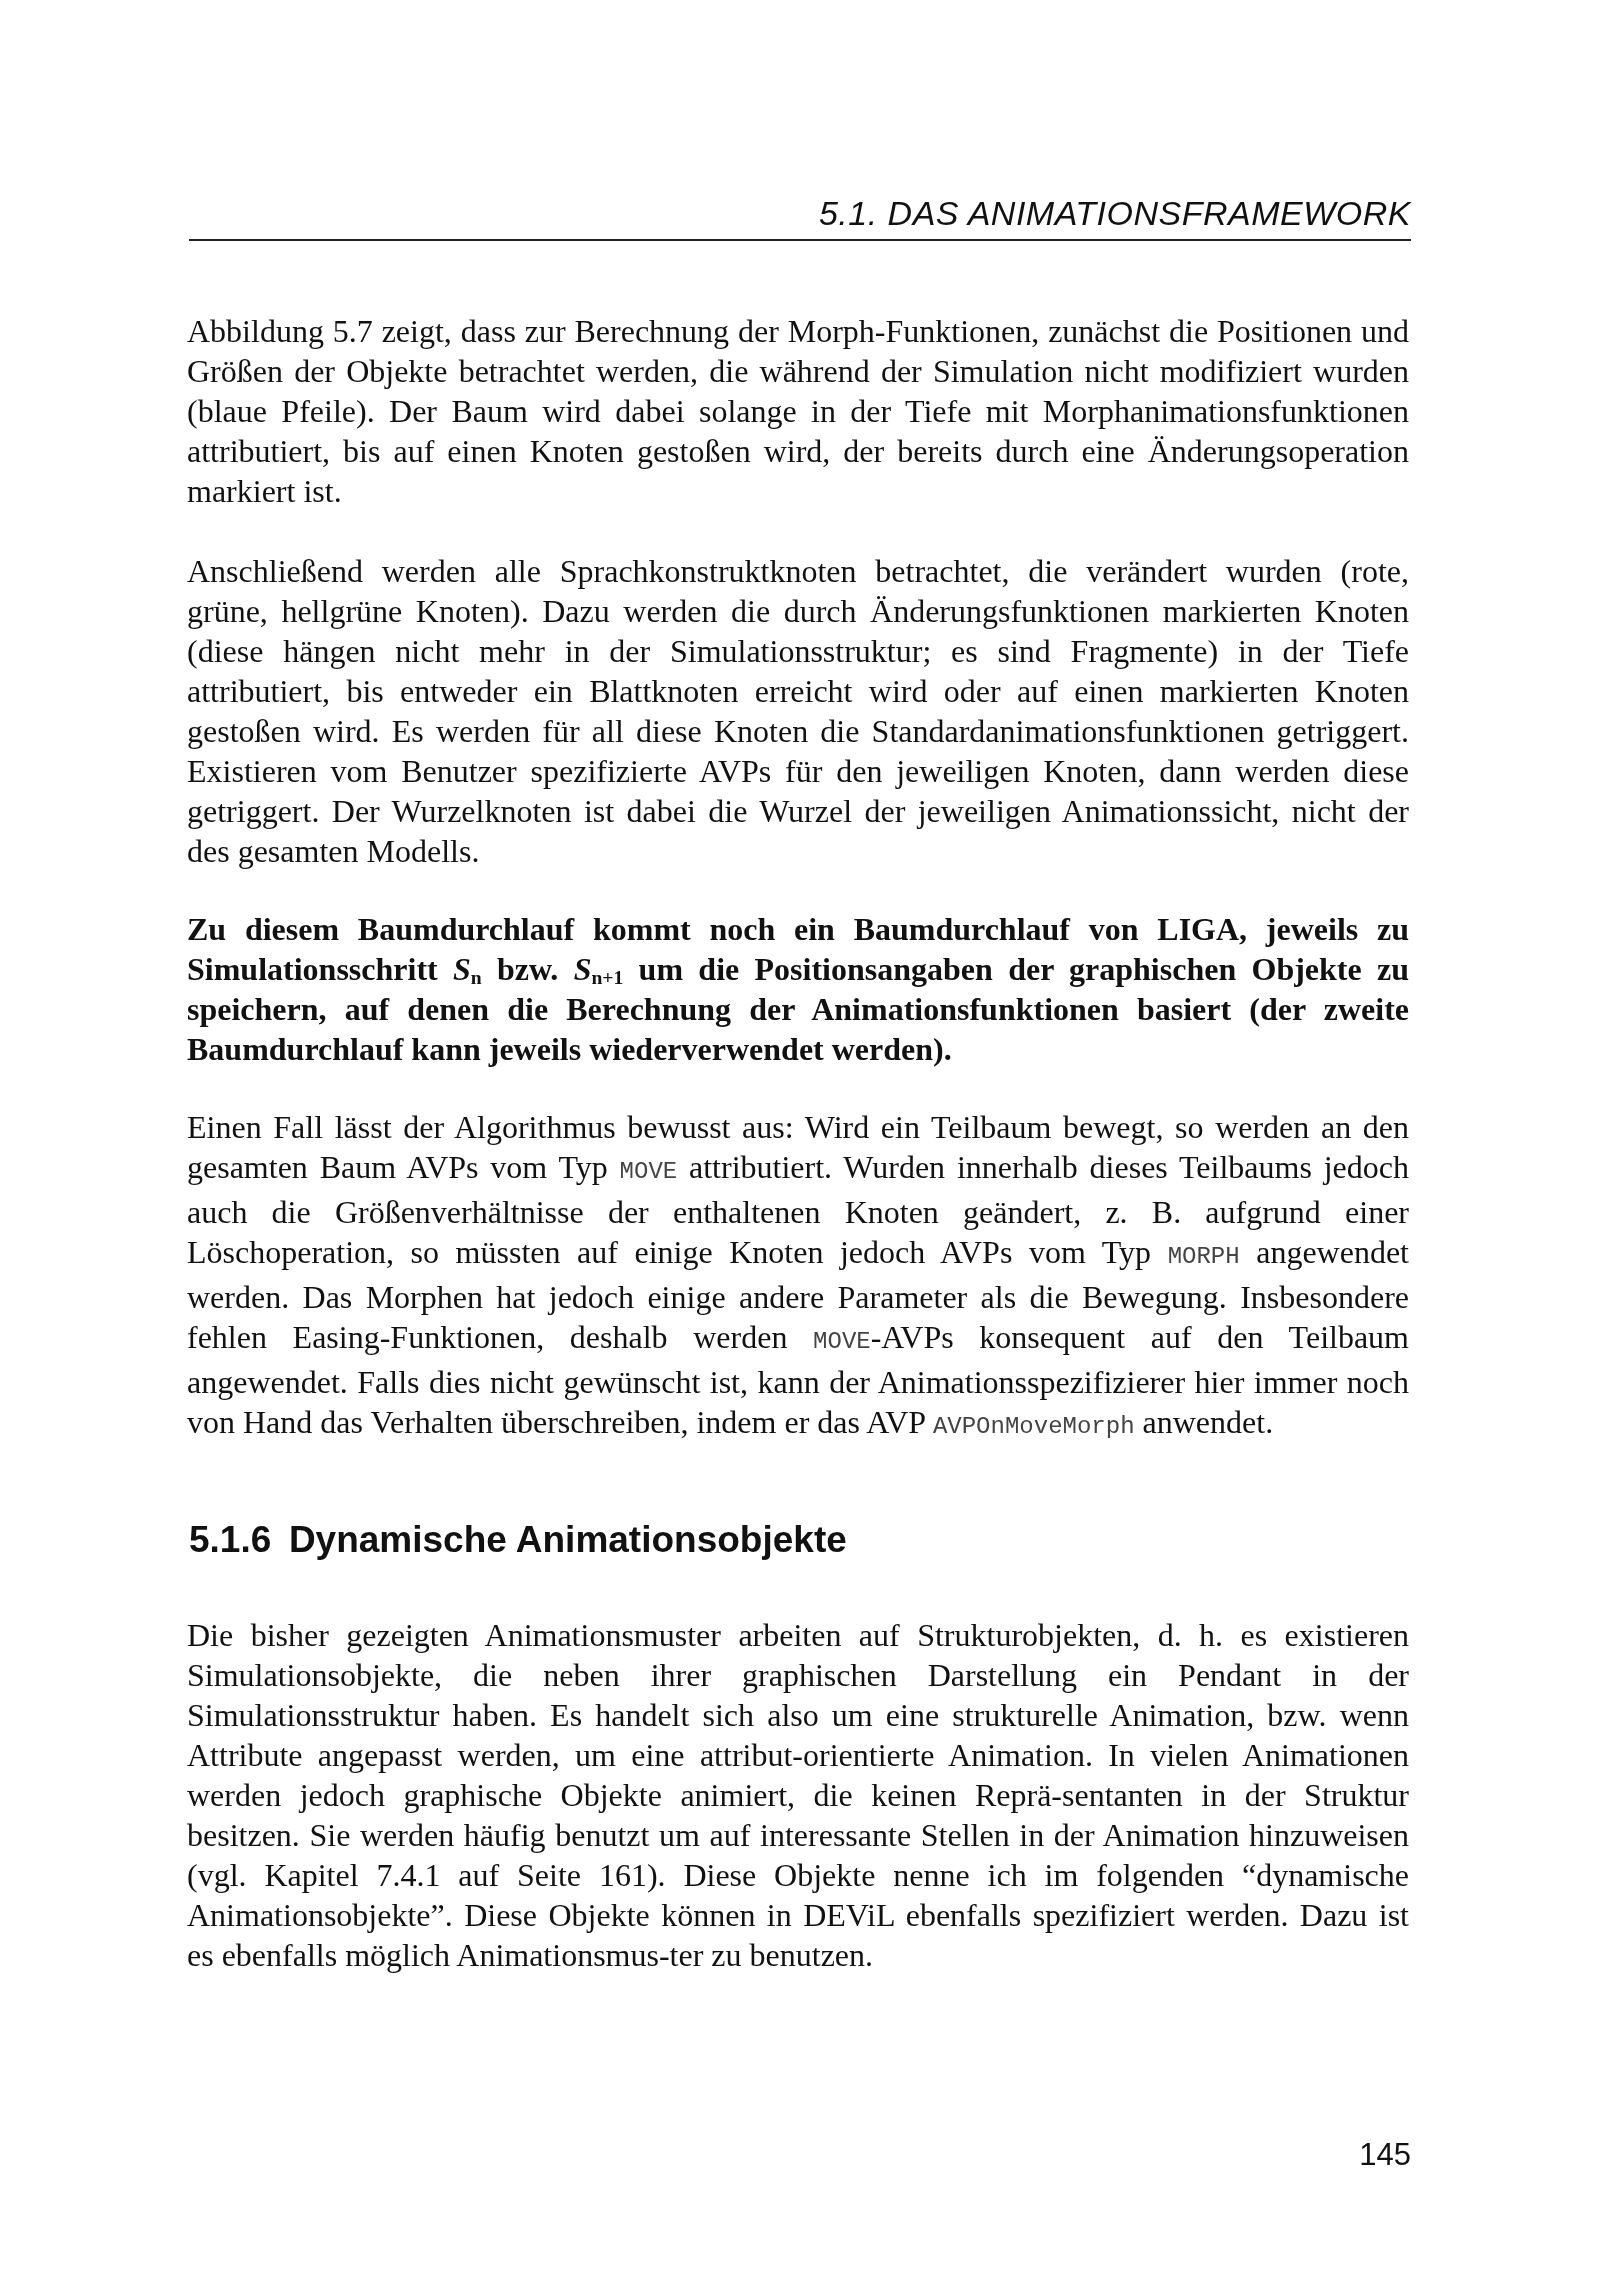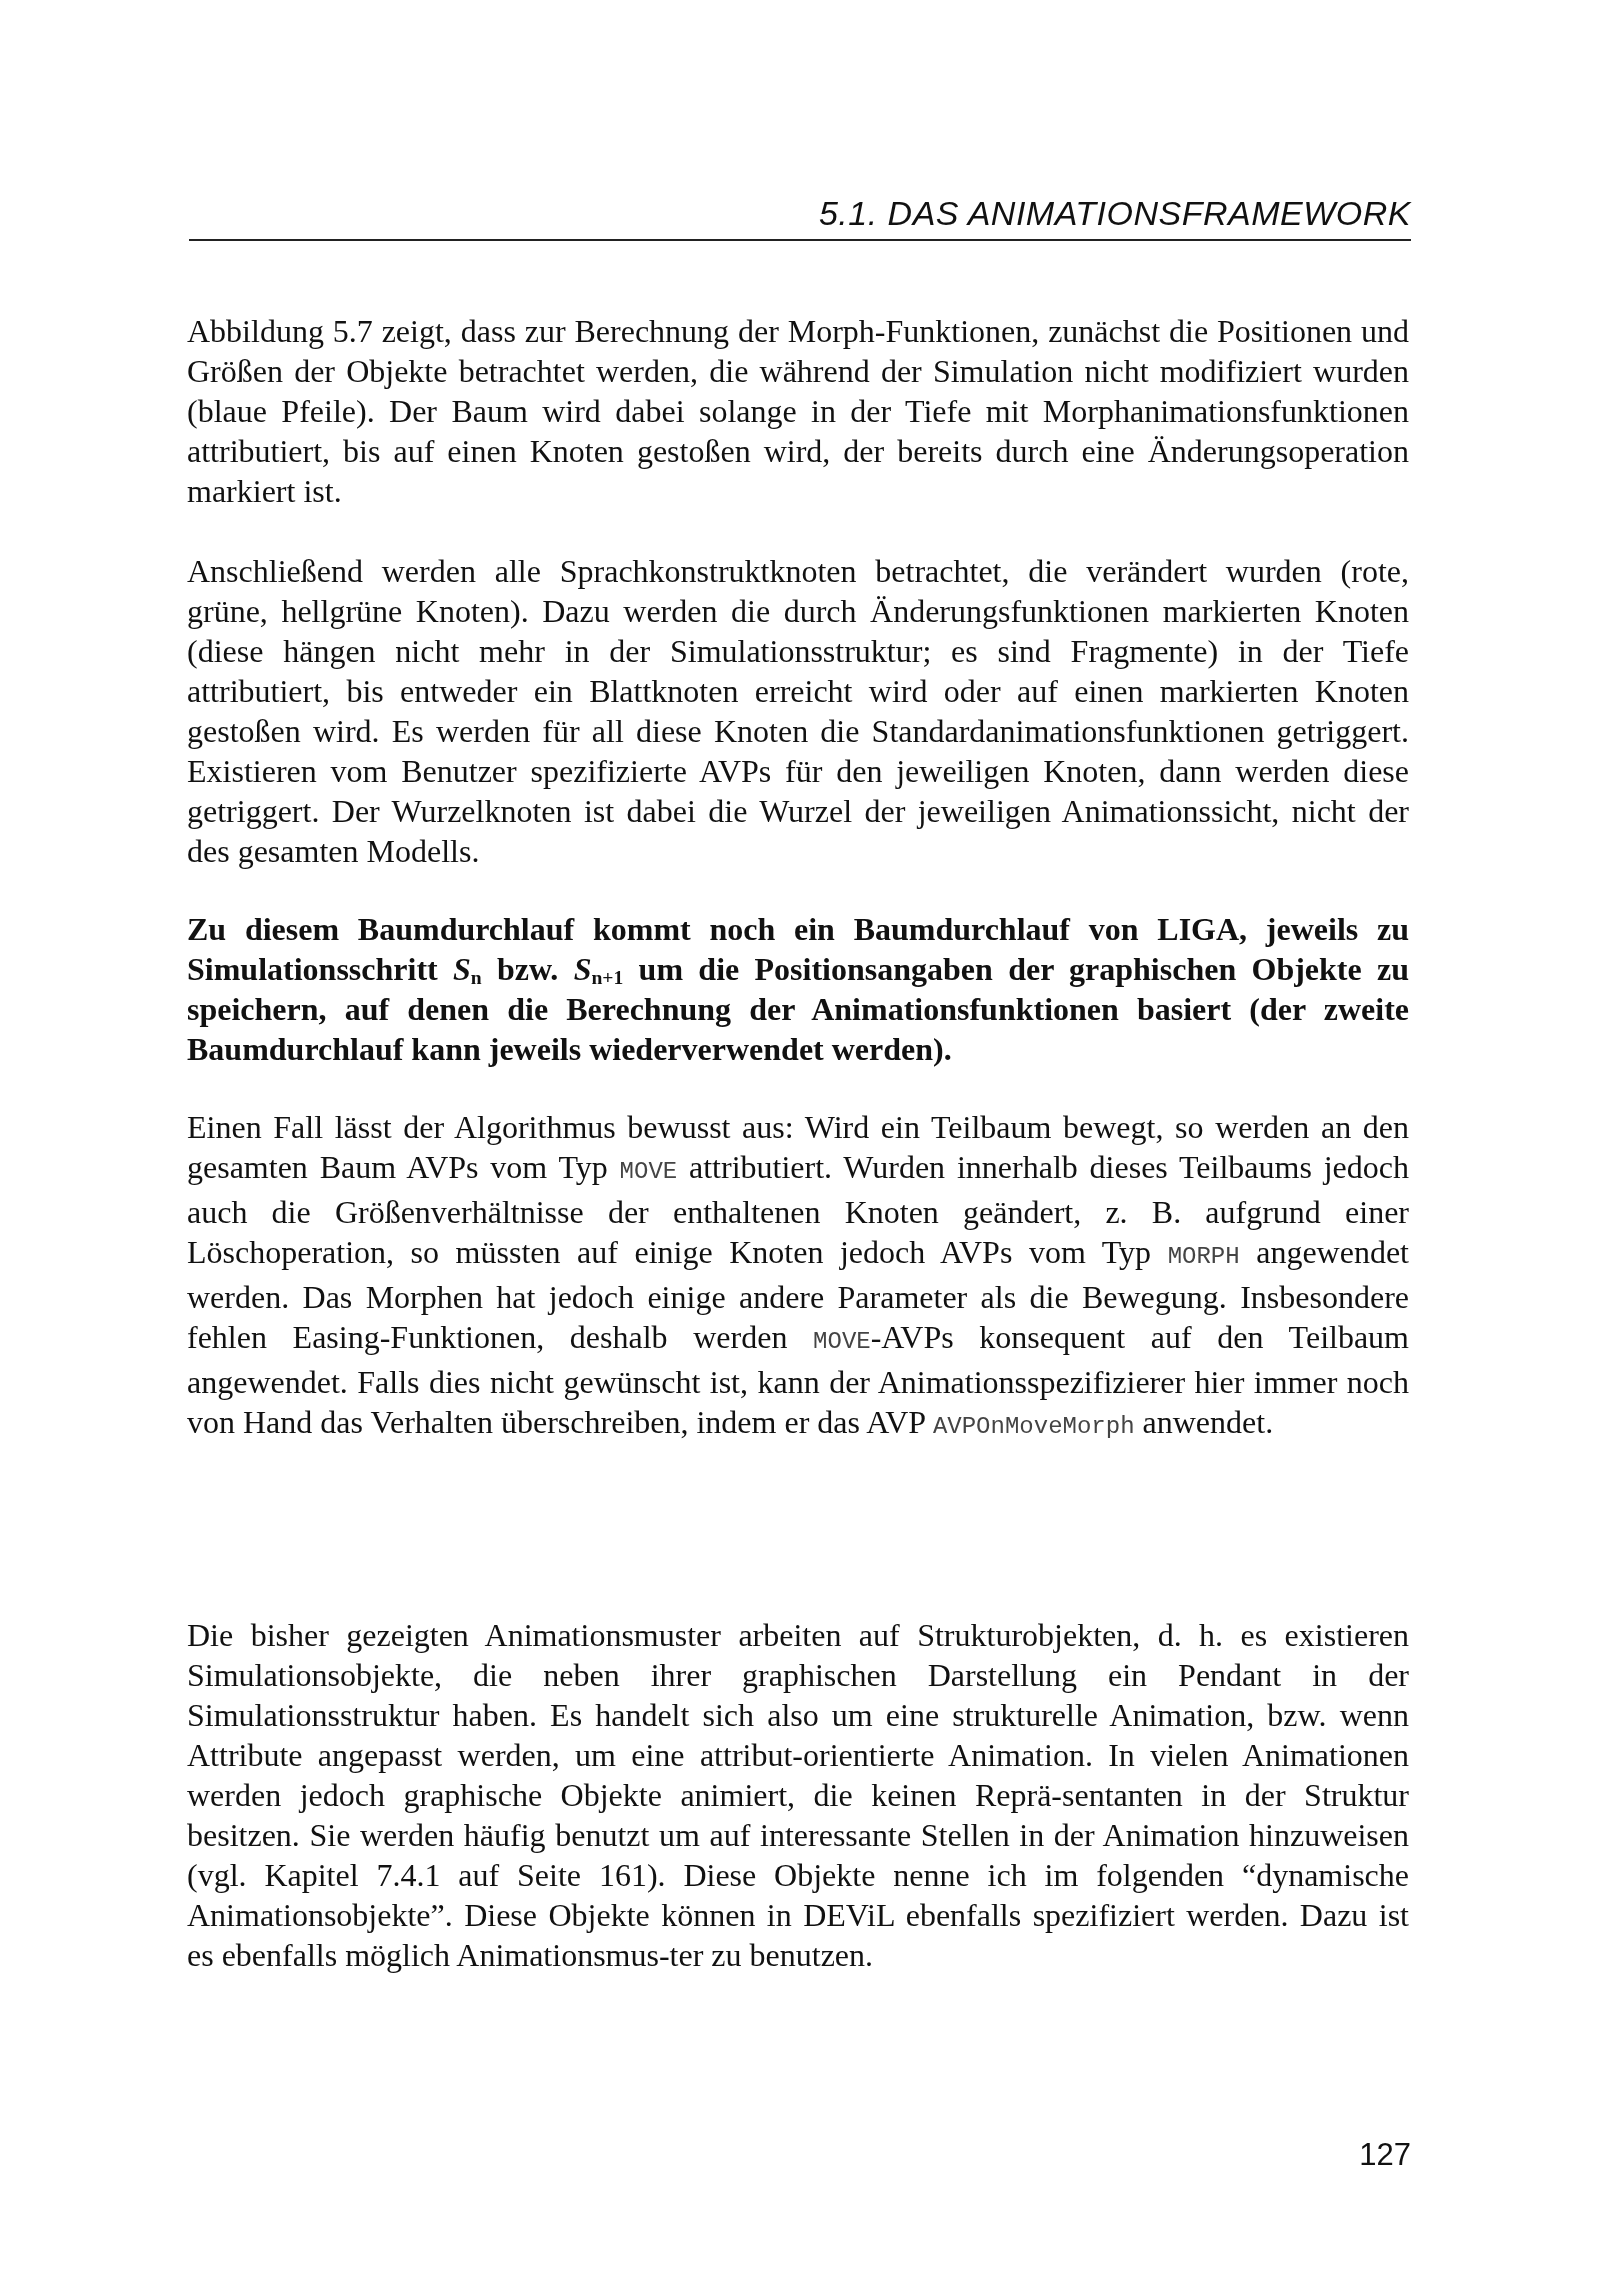--- a/index.html
+++ b/index.html
@@ -45,19 +45,20 @@
   </div>
 
   <p class="body-text p1">Abbildung 5.7 zeigt, dass zur Berechnung der Morph-Funktionen, zunächst die Positionen und Größen der Objekte betrachtet werden, die während der Simulation nicht modifiziert wurden (blaue Pfeile). Der Baum wird dabei solange in der Tiefe mit Morphanimationsfunktionen attributiert, bis auf einen Knoten gestoßen wird, der bereits durch eine Änderungsoperation markiert ist.</p>
 
   <p class="body-text p2">Anschließend werden alle Sprachkonstruktknoten betrachtet, die verändert wurden (rote, grüne, hellgrüne Knoten). Dazu werden die durch Änderungsfunktionen markierten Knoten (diese hängen nicht mehr in der Simulationsstruktur; es sind Fragmente) in der Tiefe attributiert, bis entweder ein Blattknoten erreicht wird oder auf einen markierten Knoten gestoßen wird. Es werden für all diese Knoten die Standardanimationsfunktionen getriggert. Existieren vom Benutzer spezifizierte AVPs für den jeweiligen Knoten, dann werden diese getriggert. Der Wurzelknoten ist dabei die Wurzel der jeweiligen Animationssicht, nicht der des gesamten Modells.</p>
 
   <p class="body-text p3"><span>Zu diesem Baumdurchlauf kommt noch ein Baumdurchlauf von LIGA, jeweils zu Simulationsschritt </span><span class="math">S</span><sub>n</sub><span> bzw. </span><span class="math">S</span><sub>n+1</sub><span> um die Positionsangaben der graphischen Objekte zu speichern, auf denen die Berechnung der Animationsfunktionen basiert (der zweite Baumdurchlauf kann jeweils wiederverwendet werden).</span></p>
 
   <p class="body-text p4"><span>Einen Fall lässt der Algorithmus bewusst aus: Wird ein Teilbaum bewegt, so werden an den gesamten Baum AVPs vom Typ </span><span class="code">MOVE</span><span> attributiert. Wurden innerhalb dieses Teilbaums jedoch auch die Größenverhältnisse der enthaltenen Knoten geändert, z. B. aufgrund einer Löschoperation, so müssten auf einige Knoten jedoch AVPs vom Typ </span><span class="code">MORPH</span><span> angewendet werden. Das Morphen hat jedoch einige andere Parameter als die Bewegung. Insbesondere fehlen Easing-Funktionen, deshalb werden </span><span class="code">MOVE</span><span>-AVPs konsequent auf den Teilbaum angewendet. Falls dies nicht gewünscht ist, kann der Animationsspezifizierer hier immer noch von Hand das Verhalten überschreiben, indem er das AVP </span><span class="code">AVPOnMoveMorph</span><span> anwendet.</span></p>
 
+  <h2 class="section-title"><span class="section-num">5.1.6</span><span>Dynamische Animationsobjekte</span></h2>
 
   <p class="body-text p6"><span>Die bisher gezeigten Animationsmuster arbeiten auf Strukturobjekten, d. h. es existieren Simulationsobjekte, die neben ihrer graphischen Darstellung ein Pendant in der Simulationsstruktur haben. Es handelt sich also um eine </span><span class="ital">strukturelle Animation</span><span>, bzw. wenn Attribute angepasst werden, um eine </span><span class="ital">attribut-orientierte</span><span> Animation. In vielen Animationen werden jedoch graphische Objekte animiert, die keinen Reprä-sentanten in der Struktur besitzen. Sie werden häufig benutzt um auf interessante Stellen in der Animation hinzuweisen (vgl. Kapitel 7.4.1 auf Seite 161). Diese Objekte nenne ich im folgenden </span><span class="ital">“dynamische Animationsobjekte”</span><span>. Diese Objekte können in DEViL ebenfalls spezifiziert werden. Dazu ist es ebenfalls möglich Animationsmus-ter zu benutzen.</span></p>
 
-  <div class="page-number">127</div>
+  <div class="page-number">145</div>
 
 </div>
 
 
 </body></html>

